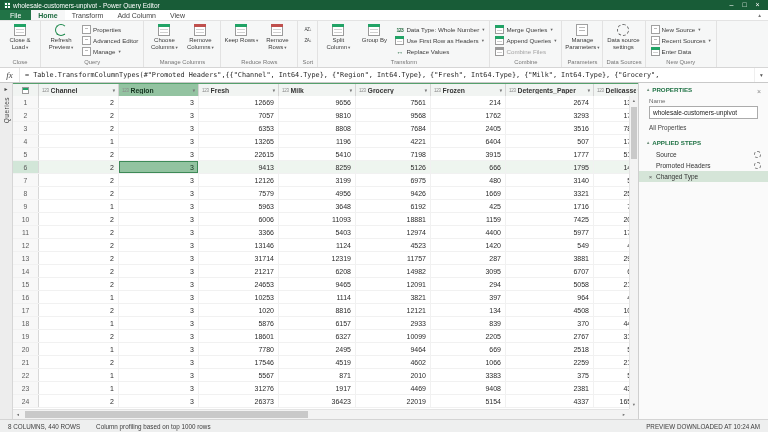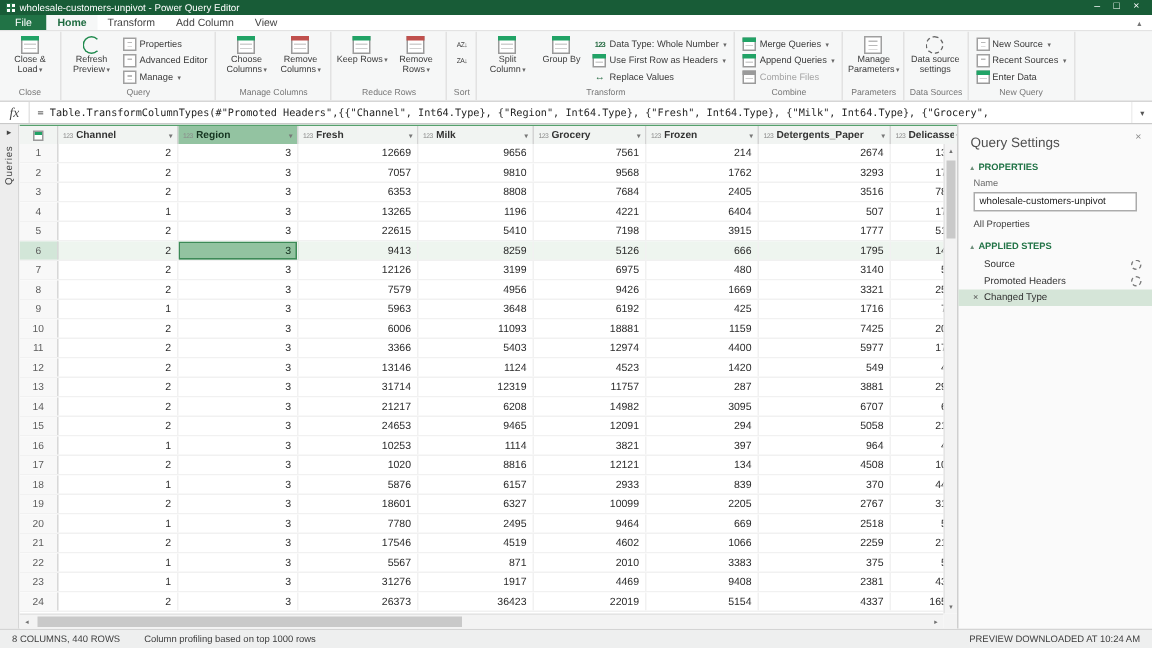--- a/index.html
+++ b/index.html
@@ -625,21 +625,20 @@
     </div>
     <div class="hsb">
       <div class="hl"></div>
       <div class="hthumb"></div>
       <div class="hr"></div>
     </div>
     <div class="corner-sq"></div>
   </div>
 
   <div class="settings">
-    <div class="stitle">Query Settings</div>
     <div class="sclose">×</div>
     <div class="shead">
       <span class="tri">▴</span>
       <span>PROPERTIES</span>
     </div>
     <div class="nlabel">Name</div>
     <div class="ninput">wholesale-customers-unpivot</div>
     <div class="allprops">All Properties</div>
     <div class="shead">
       <span class="tri">▴</span>

